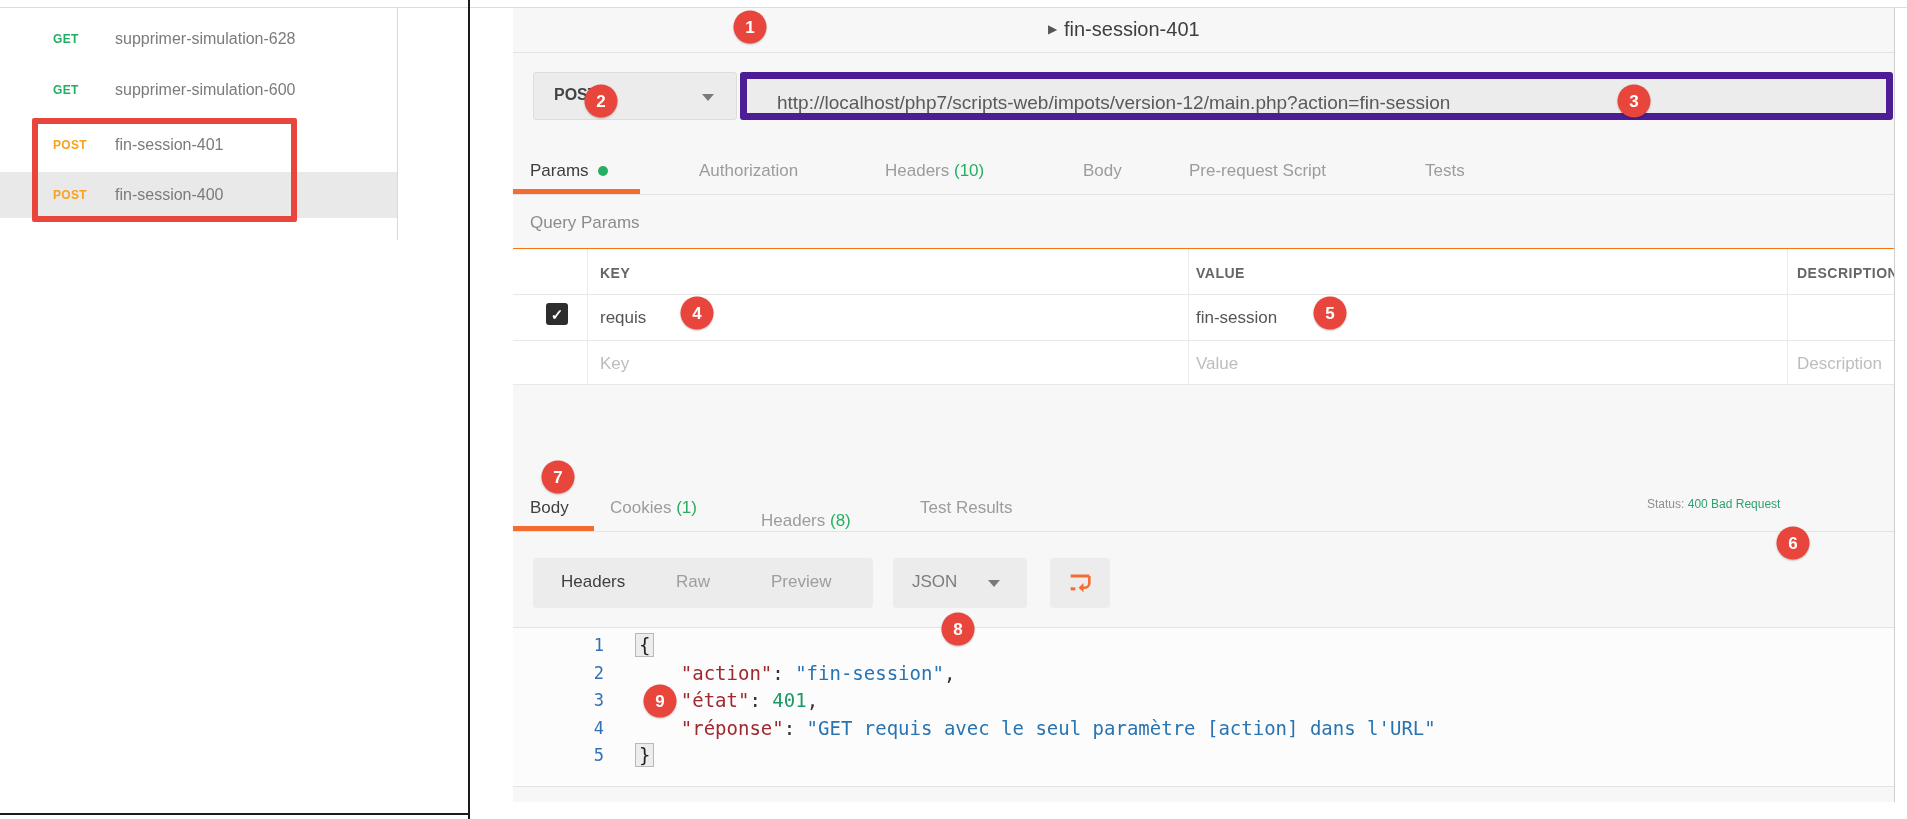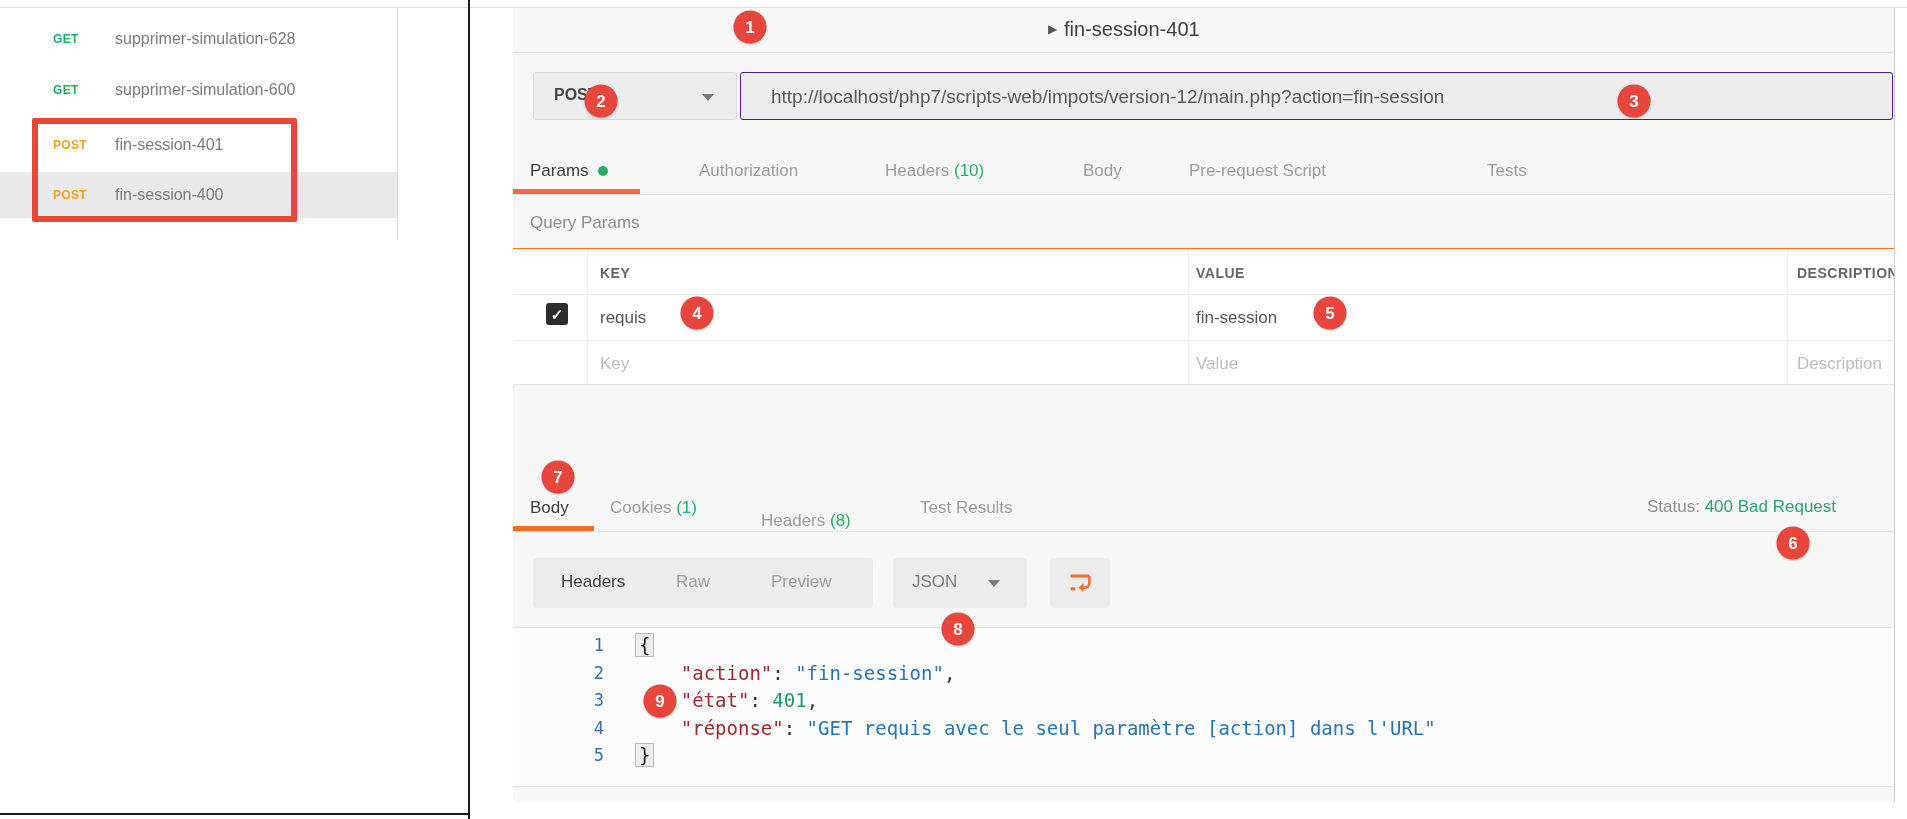--- a/index.html
+++ b/index.html
@@ -24,21 +24,21 @@
   
   .main-panel { position:absolute; left:513px; top:8px; width:1382px; height:794px; background:#f7f7f7; border-right:1px solid #d0d0d0; }
   .req-title-row { position:absolute; left:513px; top:8px; width:1381px; height:44px; cursor:pointer; }
   .req-title-tri { position:absolute; left:535px; top:14px; font-size:12px; color:#555; }
   .req-title { position:absolute; left:551px; top:10px; font-size:20px; color:#3e3e3e; }
   .divider { position:absolute; background:#e3e3e3; height:1px; left:513px; width:1381px; }
 
   .method-box { position:absolute; left:533px; top:72px; width:204px; height:48px; background:#ececec; border:1px solid #ddd; border-radius:3px; cursor:pointer; }
   .method-label { position:absolute; left:20px; top:13px; font-size:16px; font-weight:700; color:#444; }
   .caret { position:absolute; width:0; height:0; border-left:6px solid transparent; border-right:6px solid transparent; border-top:7px solid #7a7a7a; }
-  .url-box { position:absolute; left:740px; top:72px; width:1153px; height:48px; background:#ececec; border:1px solid #4c1d95; border-radius:3px;text-align:right; }
+  .url-box { position:absolute; left:740px; top:72px; width:1153px; height:48px; background:#ececec; border:7px solid #4c1d95; border-radius:3px;text-align:right; }
   .url-text { position:absolute; left:30px; top:13px; font-size:19px; color:#5a5a5a; white-space:nowrap; }
 
   .rtab { position:absolute; top:161px; font-size:17px; color:#9c9c9c; white-space:nowrap; cursor:pointer; }
   .rtab.active { color:#3d3d3d; }
   .rtab .count { color:#27ae60; }
   .rtab .dot { display:inline-block; width:10px; height:10px; border-radius:50%; background:#27ae60; margin-left:9px; }
   .tab-underline-req { position:absolute; left:513px; top:189px; width:127px; height:5px; background:#f36d32; }
 
   .qp-title { position:absolute; left:530px; top:213px; font-size:17px; color:#8c8c8c; }
 
@@ -48,21 +48,21 @@
   .qp-header { position:absolute; top:16px; font-size:14px; font-weight:700; color:#666; letter-spacing:.5px; white-space:nowrap; }
   .qp-cell { position:absolute; font-size:17px; color:#555; white-space:nowrap; }
   .qp-ph { position:absolute; font-size:17px; color:#bdbdbd; white-space:nowrap; }
   .checkbox { position:absolute; left:546px; top:303px; width:22px; height:22px; background:#2d2d2d; border-radius:3px; display:flex; align-items:center; justify-content:center; cursor:pointer; }
   .checkbox .check { color:#fff; font-size:15px; font-weight:700; line-height:1; }
 
   .resp-tab { position:absolute; top:498px; font-size:17px; color:#9c9c9c; white-space:nowrap; cursor:pointer; }
   .resp-tab.active { color:#3f3f3f; }
   .resp-tab .count { color:#27ae60; }
   .tab-underline-resp { position:absolute; left:513px; top:526px; width:81px; height:5px; background:#f36d32; }
-  .status-line { position:absolute; left:1647px; top:497px; font-size:17px; white-space:nowrap; }
+  .status-line { position:absolute; left:1647px; top:497px; font-size:12px; white-space:nowrap; }
   .status-label { color:#8f8f8f; }
   .status-value { color:#2ea16f; }
 
   .view-group { position:absolute; left:533px; top:558px; width:340px; height:50px; background:#ececec; border-radius:4px; }
   .view-tab { position:absolute; top:572px; font-size:17px; color:#9e9e9e; cursor:pointer; }
   .view-tab.active { color:#3f3f3f; }
   .format-box { position:absolute; left:893px; top:558px; width:134px; height:50px; background:#ececec; border-radius:4px; cursor:pointer; }
   .format-label { position:absolute; left:19px; top:14px; font-size:17px; color:#7d7d7d; }
   .wrap-btn { position:absolute; left:1050px; top:558px; width:60px; height:50px; background:#ececec; border-radius:4px; cursor:pointer; display:flex; align-items:center; justify-content:center; }
 
@@ -126,21 +126,21 @@
   <div class="url-box">
     <span class="url-text">http://localhost/php7/scripts-web/impots/version-12/main.php?action=fin-session</span>
   </div>
 
   <div id="req-tabs">
       <span class="rtab active" style="left: 530px;">Params<span class="dot"></span></span>
       <span class="rtab" style="left: 699px;">Authorization</span>
       <span class="rtab" style="left: 885px;">Headers<span class="count"> (10)</span></span>
       <span class="rtab" style="left: 1083px;">Body</span>
       <span class="rtab" style="left: 1189px;">Pre-request Script</span>
-      <span class="rtab" style="left: 1487px;">Tests</span>
+      <span class="rtab" style="left: 1425px;">Tests</span>
     </div>
   <div class="tab-underline-req"></div>
   <div class="divider" style="top:194px;"></div>
 
   <div class="qp-title">Query Params</div>
 
   <div class="qp-table">
     <div class="qp-hline" style="top:45px;"></div>
     <div class="qp-hline" style="top:91px;"></div>
     <div class="qp-vline" style="left:74px;"></div>

